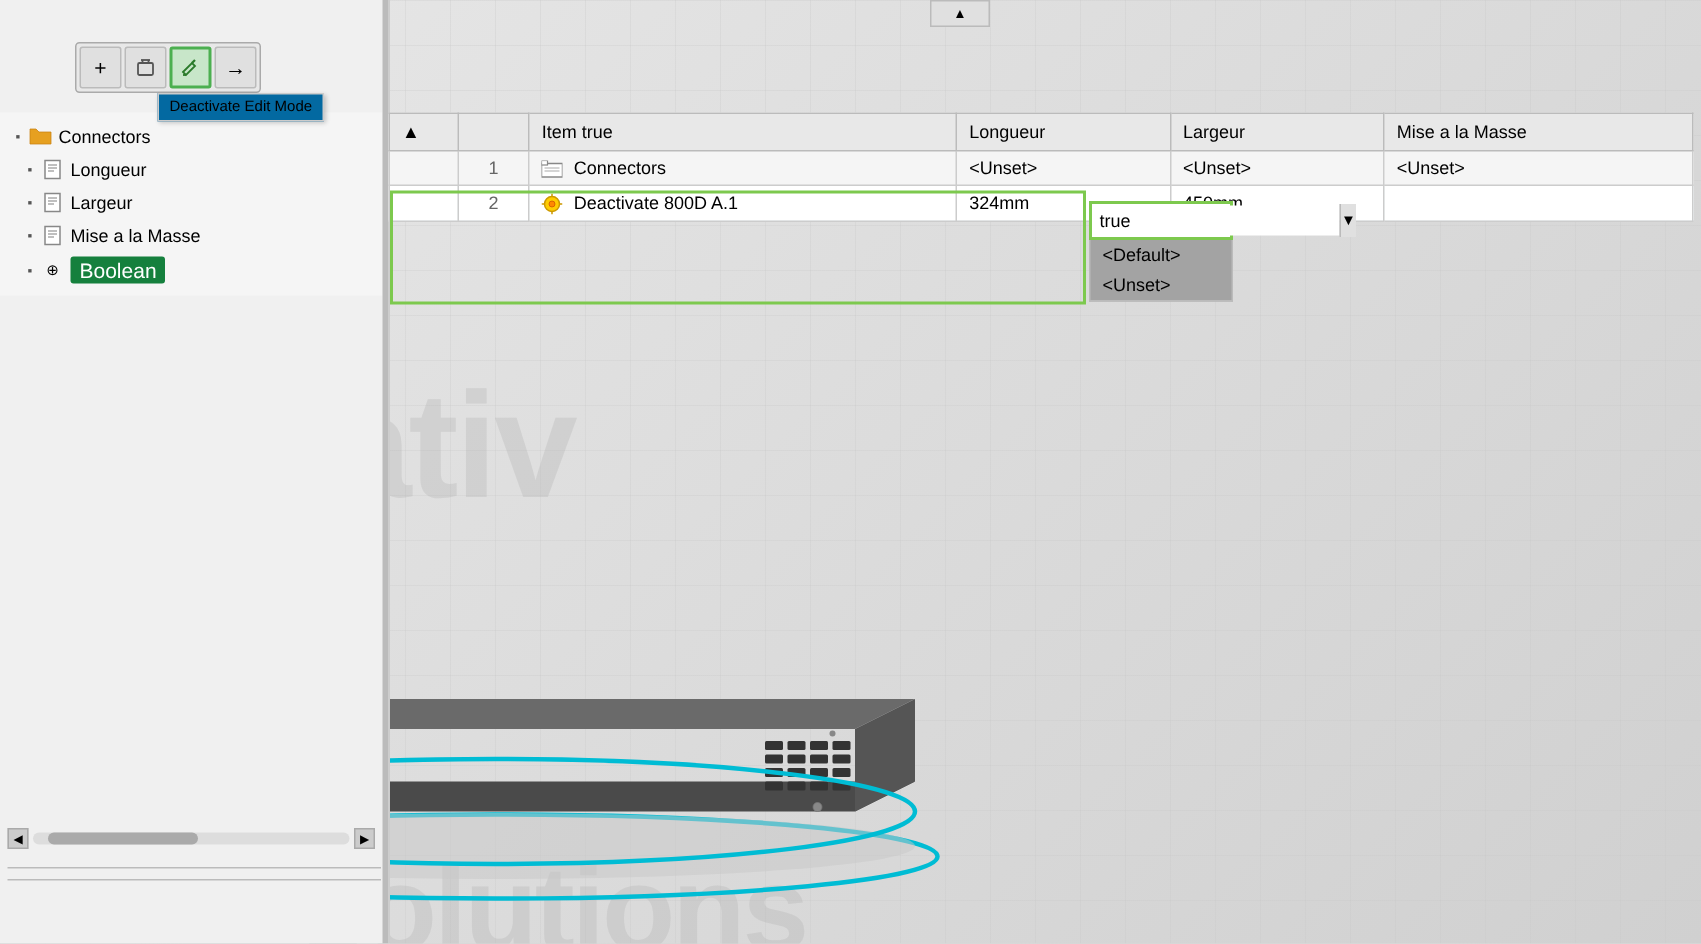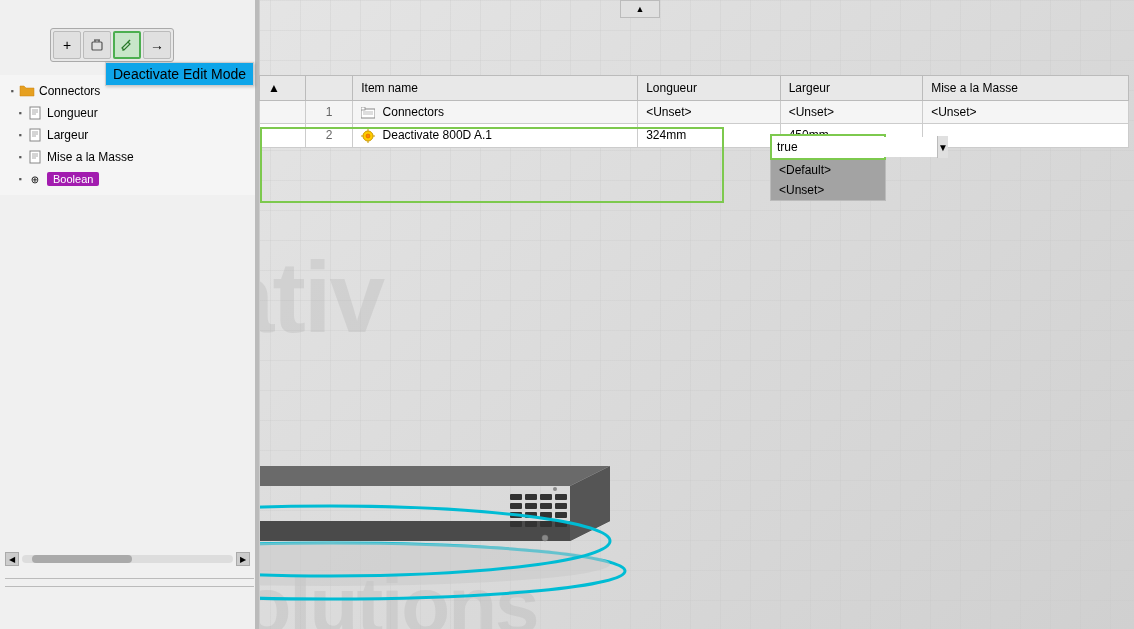--- a/index.html
+++ b/index.html
@@ -99,24 +99,24 @@
     .toolbar-btn.active {
       background: #c8e6c9;
       border: 2px solid #4CAF50;
     }
 
     
     .tooltip {
       position: absolute;
       top: 62px;
       left: 105px;
-      background: #0ea5e9;
+      background: #0369a1;
       border: 1px solid #ccc;
       padding: 3px 7px;
-      font-size: 14px;
+      font-size: 10px;
       white-space: nowrap;
       z-index: 200;
       box-shadow: 1px 1px 3px rgba(0,0,0,0.2);
     }
 
     
     .tree-panel {
       position: absolute;
       top: 75px;
       left: 0;
@@ -148,25 +148,25 @@
       align-items: center;
       justify-content: center;
       font-size: 9px;
       flex-shrink: 0;
       color: #555;
     }
     .indent1 { margin-left: 8px; }
 
     
     .boolean-badge {
-      background: #a21caf;
+      background: #15803d;
       color: white;
       padding: 1px 6px;
       border-radius: 2px;
-      font-size: 11px;
+      font-size: 14px;
     }
 
     
     .scrollbar-area {
       position: absolute;
       bottom: 10px;
       left: 0;
       width: 255px;
       height: 20px;
       display: flex;
@@ -247,23 +247,22 @@
     }
     .data-table tr:nth-child(1) td {
       background: #f5f5f5;
     }
 
     
     .dropdown-overlay {
       position: absolute;
       top: 134px;
       left: 726px;
-      width: 116px;
+      width: 96px;
       z-index: 300;
-      margin-left: 44px;
     }
     .dropdown-input-row {
       display: flex;
       align-items: center;
       background: white;
       border: 2px solid #7dc94e;
     }
     .dropdown-input {
       flex: 1;
       border: none;
@@ -499,21 +498,21 @@
 <div class="divider-v"></div>
 
 <div class="collapse-btn">▲</div>
 
 <div class="table-panel">
   <table class="data-table">
     <thead>
       <tr>
         <th class="arrow-col">▲</th>
         <th style="width:30px;"></th>
-        <th style="width:180px;">Item name</th>
+        <th style="width:180px;">Item true</th>
         <th style="width:90px;">Longueur</th>
         <th style="width:90px;">Largeur</th>
         <th style="width:130px;">Mise a la Masse</th>
       </tr>
     </thead>
     <tbody>
 
       <tr>
         <td class="arrow-col"></td>
         <td class="row-num">1</td>

